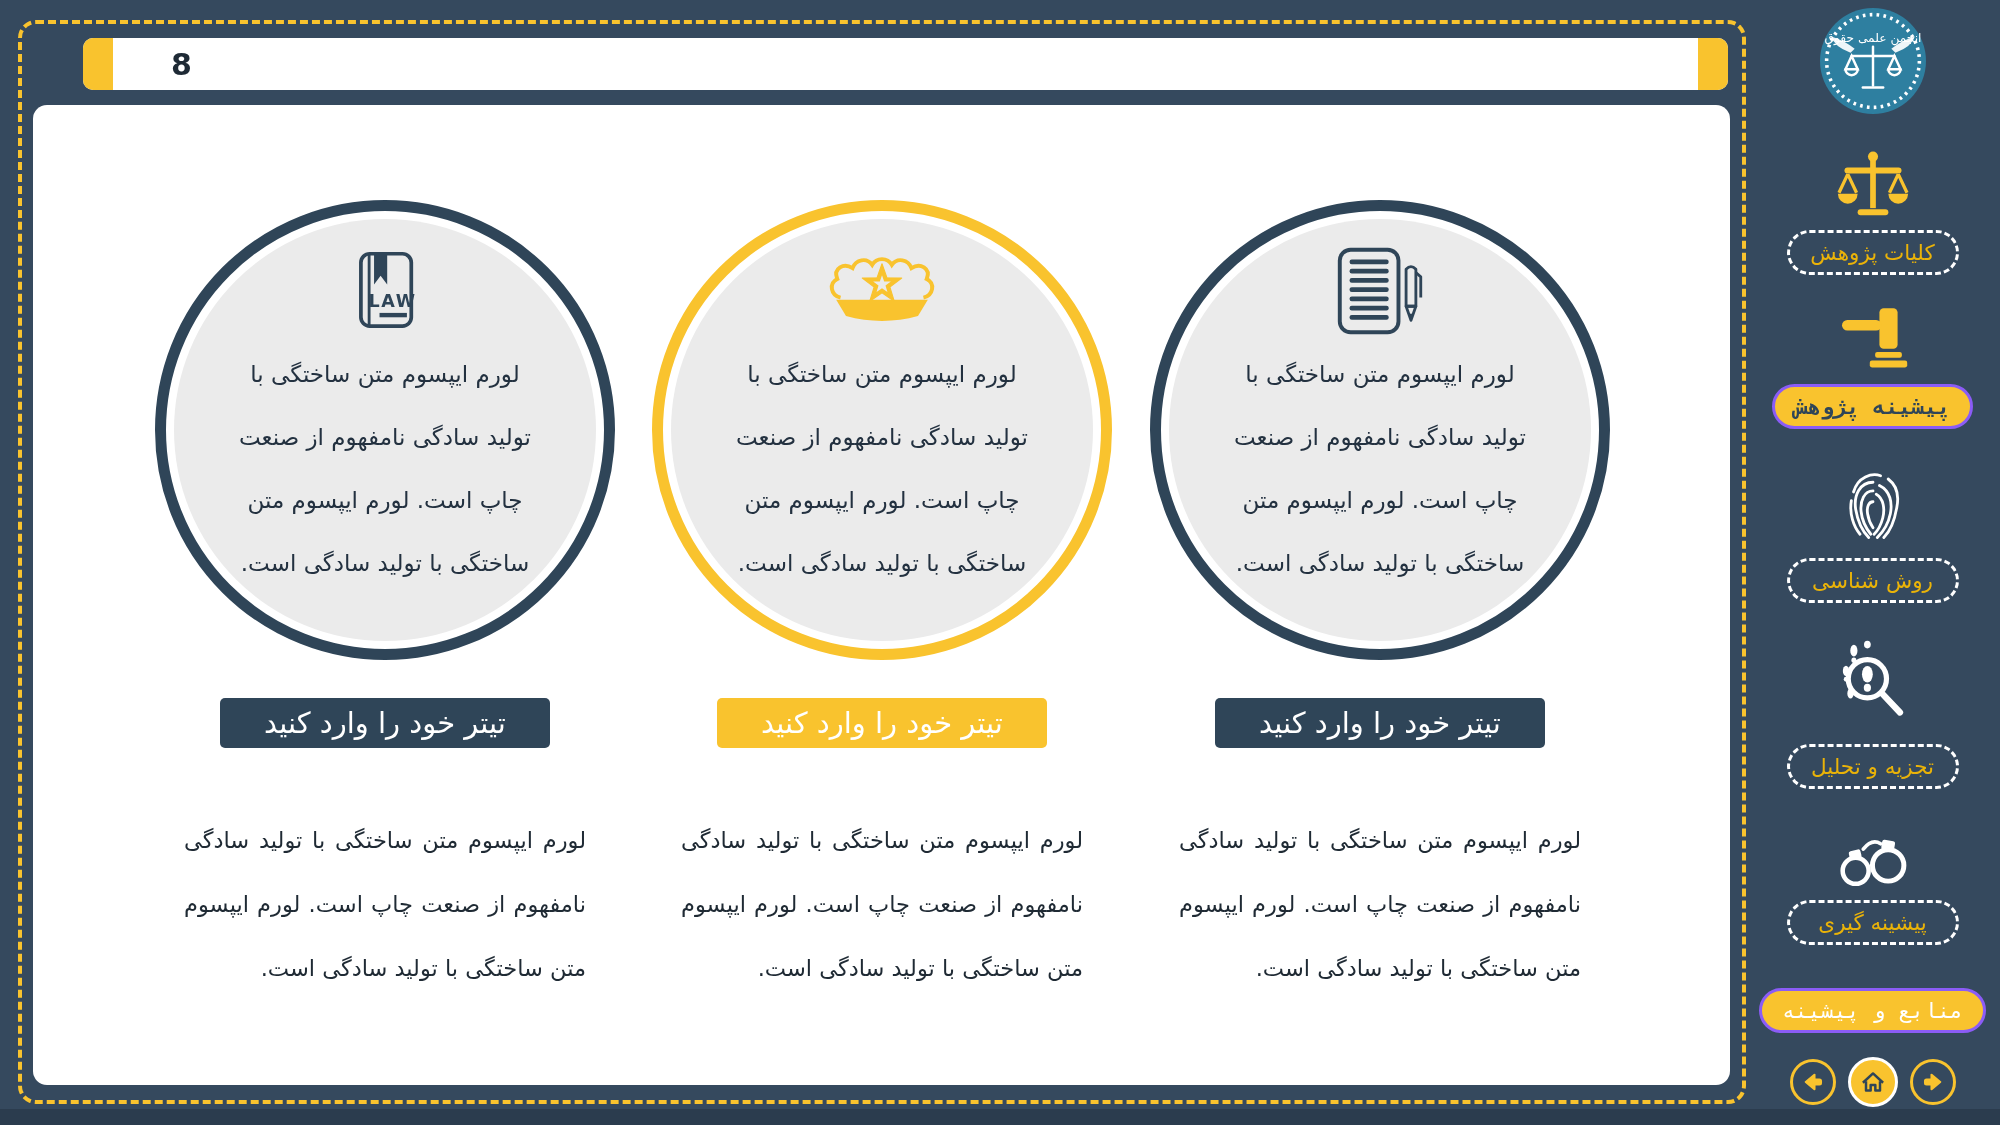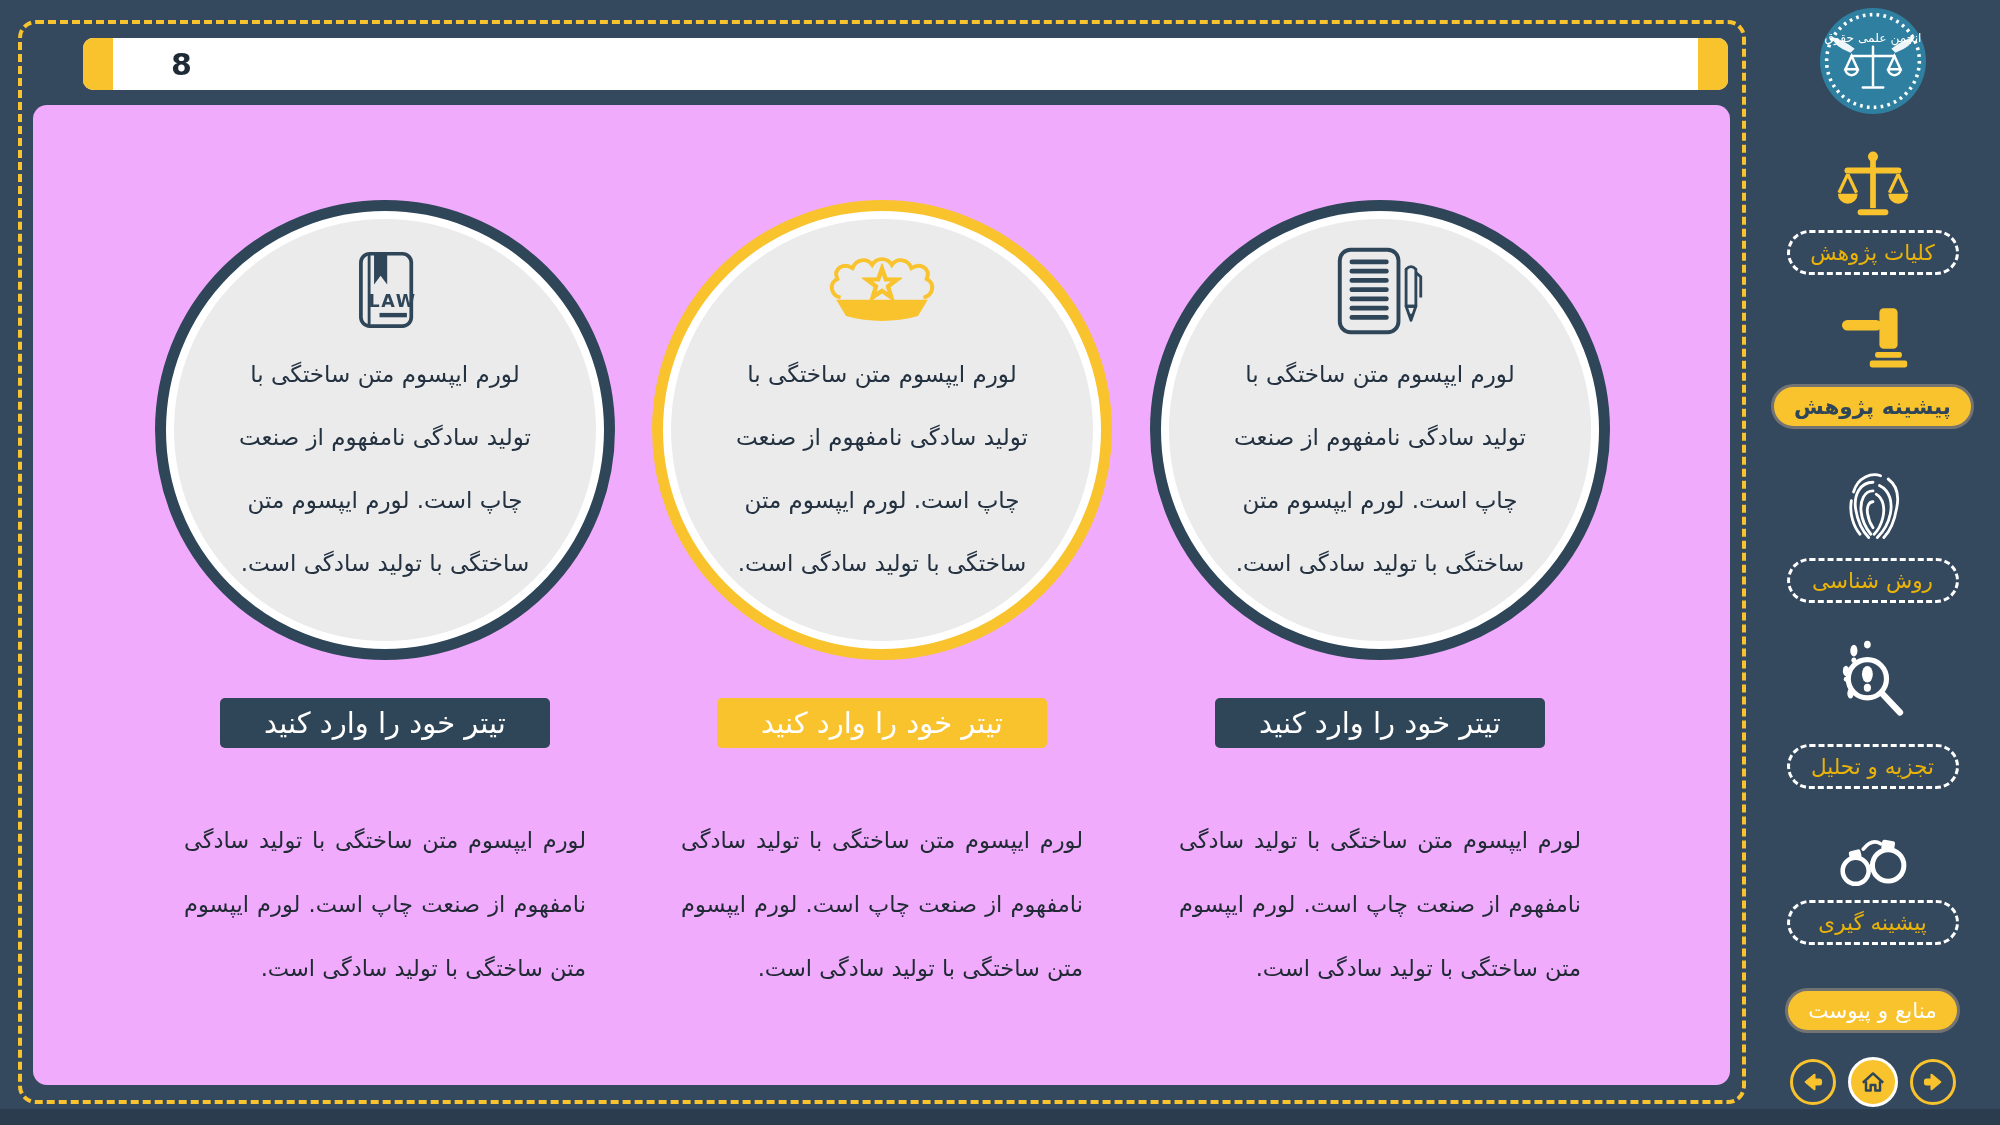--- a/index.html
+++ b/index.html
@@ -19,21 +19,21 @@
   .titlebar{position:absolute;left:83px;top:38px;width:1645px;height:52px;background:#fff;
     border-radius:10px;display:flex;align-items:center;justify-content:center;}
   .titlebar .cap{position:absolute;top:0;width:30px;height:52px;background:var(--yellow);}
   .titlebar .cap.left{left:0;border-radius:10px 0 0 10px;}
   .titlebar .cap.right{right:0;border-radius:0 10px 10px 0;}
   .page-num{position:absolute;left:88px;top:0;height:52px;display:flex;align-items:center;
     font-size:30px;color:#1e2a35;font-weight:bold;}
   .slide-title{font-size:26px;font-weight:600;color:#232f3a;direction:rtl;}
 
   
-  .panel{position:absolute;left:33px;top:105px;width:1697px;height:980px;background:#f0abfc;
+  .panel{position:absolute;left:33px;top:105px;width:1697px;height:980px;background:#ffffff;
     border-radius:14px;}
 
   .card{position:absolute;top:95px;width:460px;display:flex;flex-direction:column;align-items:center;}
   .card-law{left:122px;} .card-badge{left:619px;} .card-document{left:1117px;}
 
   .ring{width:460px;height:460px;border-radius:50%;border:11px solid var(--navy-dark);
     background:#fff;padding:8px;}
   .card-badge .ring{border-color:var(--yellow);}
   .disc{width:100%;height:100%;border-radius:50%;background:var(--gray);
     display:flex;flex-direction:column;align-items:center;}
@@ -49,21 +49,21 @@
     font-size:22.5px;line-height:64px;}
 
   
   .sidebar{position:absolute;left:1745px;top:0;width:255px;height:1125px;}
   .side-item{position:absolute;left:0;width:100%;display:flex;justify-content:center;align-items:center;}
 
   .logo-wrap{top:8px;}
   .pill{height:45px;min-width:172px;padding:0 20px;border-radius:24px;display:flex;
     align-items:center;justify-content:center;font-size:21.5px;direction:rtl;cursor:pointer;
     color:#eab308;background:transparent;border:3px dashed #fff;white-space:nowrap;}
-  .pill.yellow{background:var(--yellow);border:3px solid #737373;}
+  .pill.yellow{background:var(--yellow);border:3px solid #8b5cf6;font-family:Liberation Mono, monospace;}
   .pill.yellow.dark-text{color:var(--navy-dark);font-weight:bold;}
   .pill.yellow.white-text{color:#fff;}
 
   .p-generalities{top:230px;} .p-background{top:384px;} .p-method{top:558px;}
   .p-analysis{top:744px;} .p-conclusion{top:900px;} .p-resources{top:988px;}
   .i-scales{top:150px;} .i-gavel{top:306px;} .i-fingerprint{top:466px;}
   .i-magnifier{top:640px;} .i-handcuffs{top:831px;}
 
   .nav-row{top:1057px;gap:12px;}
   .nav-btn{width:46px;height:46px;border-radius:50%;border:3.5px solid var(--yellow);
@@ -265,21 +265,21 @@
       <rect x="44" y="8" width="12" height="9" rx="2" fill="#fff" transform="rotate(10 50 12.5)"></rect>
       <path d="M27,16 Q35,6 43,11" fill="none" stroke="#fff" stroke-width="3.4" stroke-linecap="round"></path>
     </svg>
   </div>
 
   <div class="side-item p-conclusion">
     <div class="pill">پیشینه گیری</div>
   </div>
 
   <div class="side-item p-resources">
-    <div class="pill yellow white-text">منابع و پیوست</div>
+    <div class="pill yellow white-text">منابع و پیشینه</div>
   </div>
 
   <div class="side-item nav-row">
     <button class="nav-btn" aria-label="previous">
       <svg width="26" height="26" viewBox="0 0 36 36">
         <g fill="#f9c32e" stroke="#f9c32e" stroke-width="3" stroke-linejoin="round">
           <polygon points="20,8 20,28 8,18"></polygon>
           <rect x="19" y="14.5" width="10" height="7" rx="2"></rect>
         </g>
       </svg>

